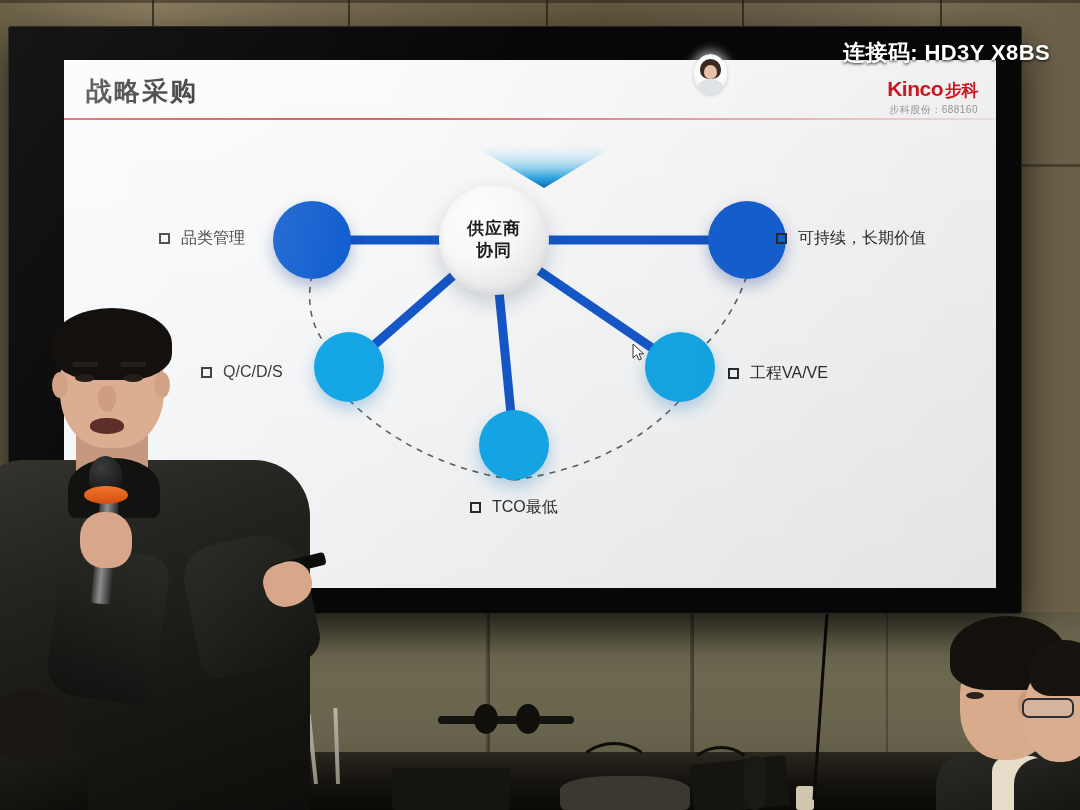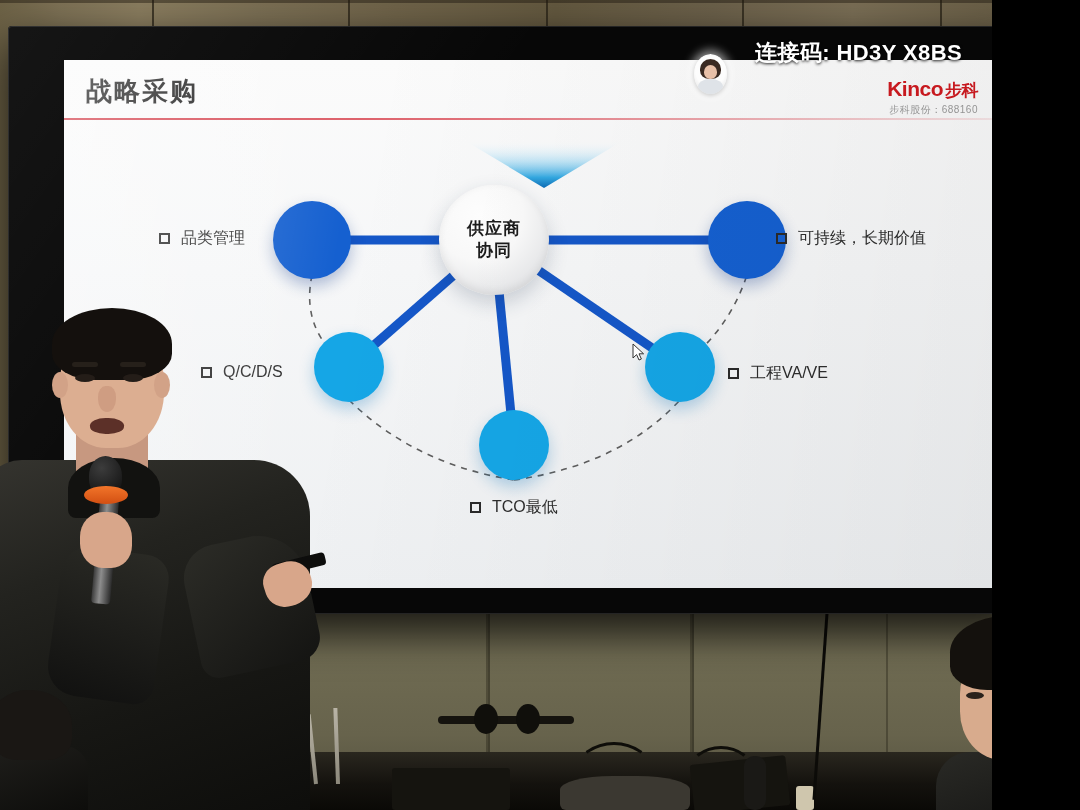--- a/index.html
+++ b/index.html
@@ -1,19 +1,19 @@
 <!DOCTYPE html>
 <html><head>
 <meta charset="utf-8">
 <style>
   * { margin:0; padding:0; box-sizing:border-box; }
   html,body { width:1080px; height:810px; overflow:hidden;
               font-family:"Liberation Sans", sans-serif; background:#000; }
 
-  #scene { position:relative; width:992px; height:810px; overflow:hidden;
+  #scene { position:relative; width:1080px; height:810px; overflow:hidden;
            background:#0a0a0a; }
 
   
   .wall { position:absolute; inset:0;
           background:
             linear-gradient(90deg,
               #6d6246 0%, #7d7155 6%, #8a7d5f 14%, #7b6f54 26%,
               #6f6349 40%, #63583f 56%, #6b604a 72%, #7a6e55 86%, #6a5f47 100%);
   }
   .wall-seam { position:absolute; top:0; bottom:0; width:2px;

